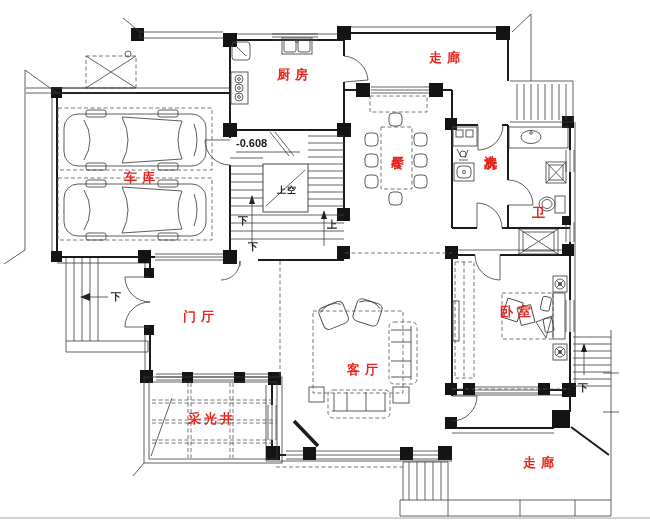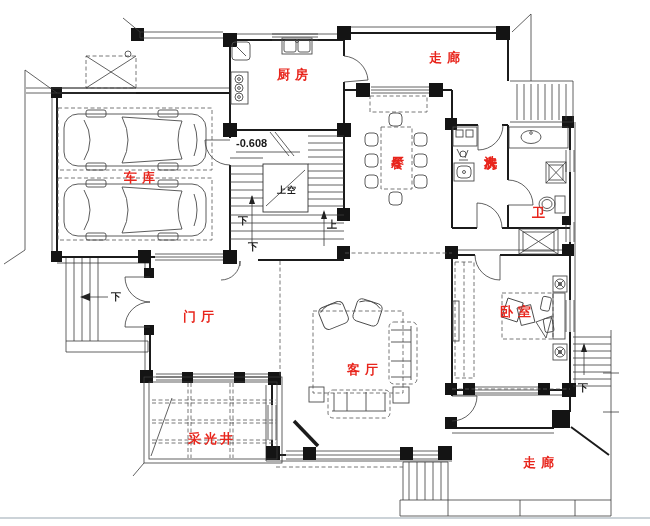--- a/index.html
+++ b/index.html
@@ -333,21 +333,21 @@
 
 <div class="lbl" style="left:124px;top:171px;">车库</div>
 <div class="lbl" style="left:277px;top:68px;">厨房</div>
 <div class="lbl" style="left:429px;top:51px;">走廊</div>
 <div class="lbl v" style="left:390px;top:146px;">餐厅</div>
 <div class="lbl v" style="left:483px;top:145px;">洗衣房</div>
 <div class="lbl" style="left:532px;top:206px;letter-spacing:0;">卫</div>
 <div class="lbl" style="left:183px;top:310px;">门厅</div>
 <div class="lbl" style="left:335px;top:363px;margin-left:12px;">客厅</div>
 <div class="lbl" style="left:500px;top:305px;">卧室</div>
-<div class="lbl" style="left:188px;top:412px;letter-spacing:3px;margin-top:20px;">采光井</div>
+<div class="lbl" style="left:188px;top:412px;letter-spacing:3px;">采光井</div>
 <div class="lbl" style="left:523px;top:456px;">走廊</div>
 
 <div class="ann" style="left:236px;top:137px;font-size:11px;">-0.608</div>
 <div class="ann" style="left:277px;top:184px;font-size:9px;letter-spacing:1px;">上空</div>
 <div class="ann" style="left:238px;top:214px;font-size:10px;">下</div>
 <div class="ann" style="left:248px;top:240px;font-size:10px;">下</div>
 <div class="ann" style="left:327px;top:218px;font-size:10px;">上</div>
 <div class="ann" style="left:111px;top:290px;font-size:10px;">下</div>
 <div class="ann" style="left:578px;top:381px;font-size:10px;">下</div>
 

